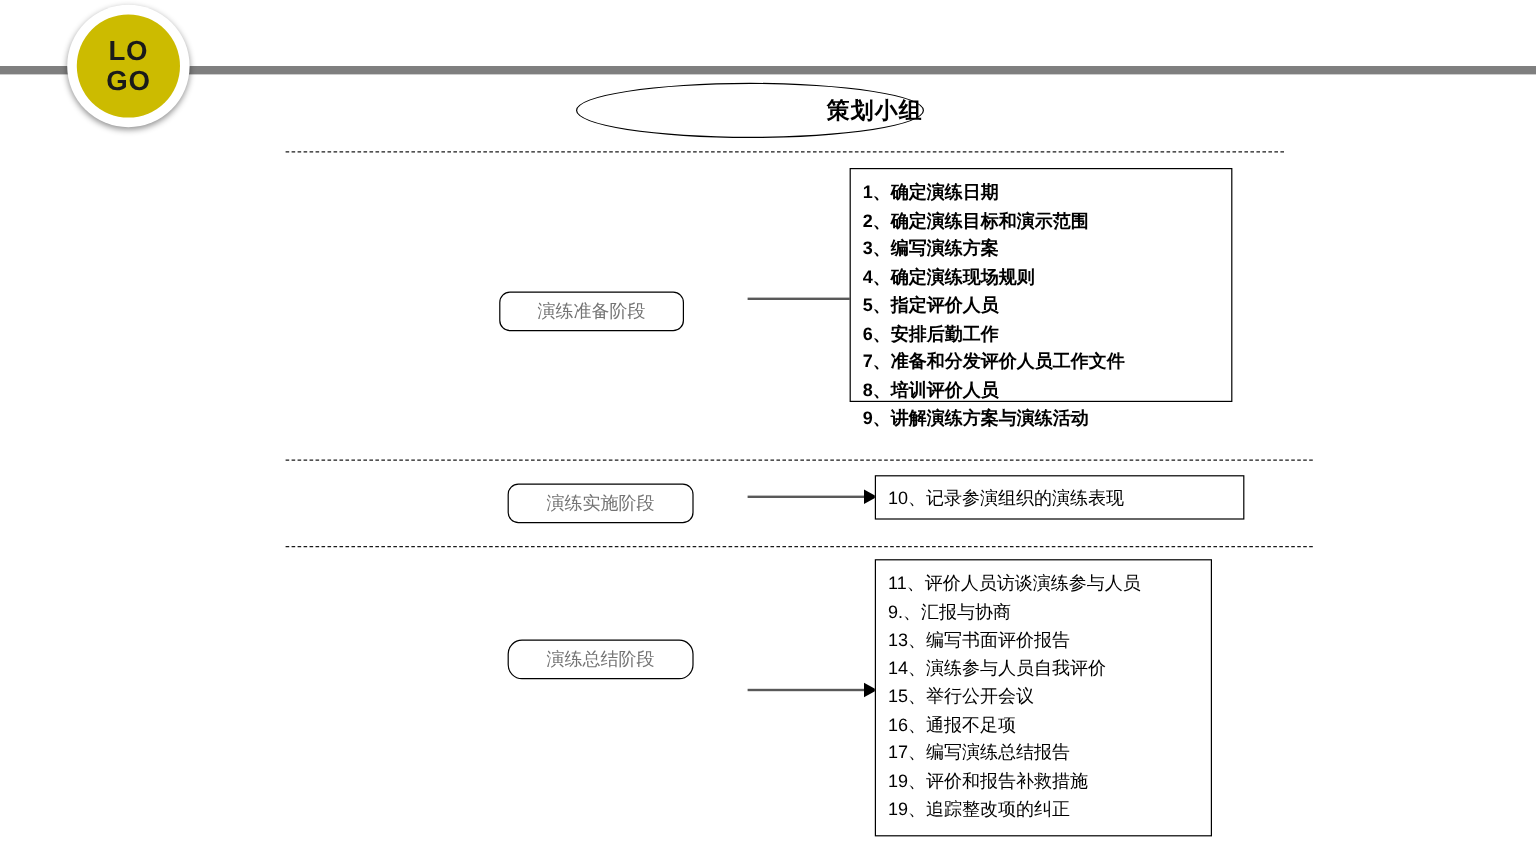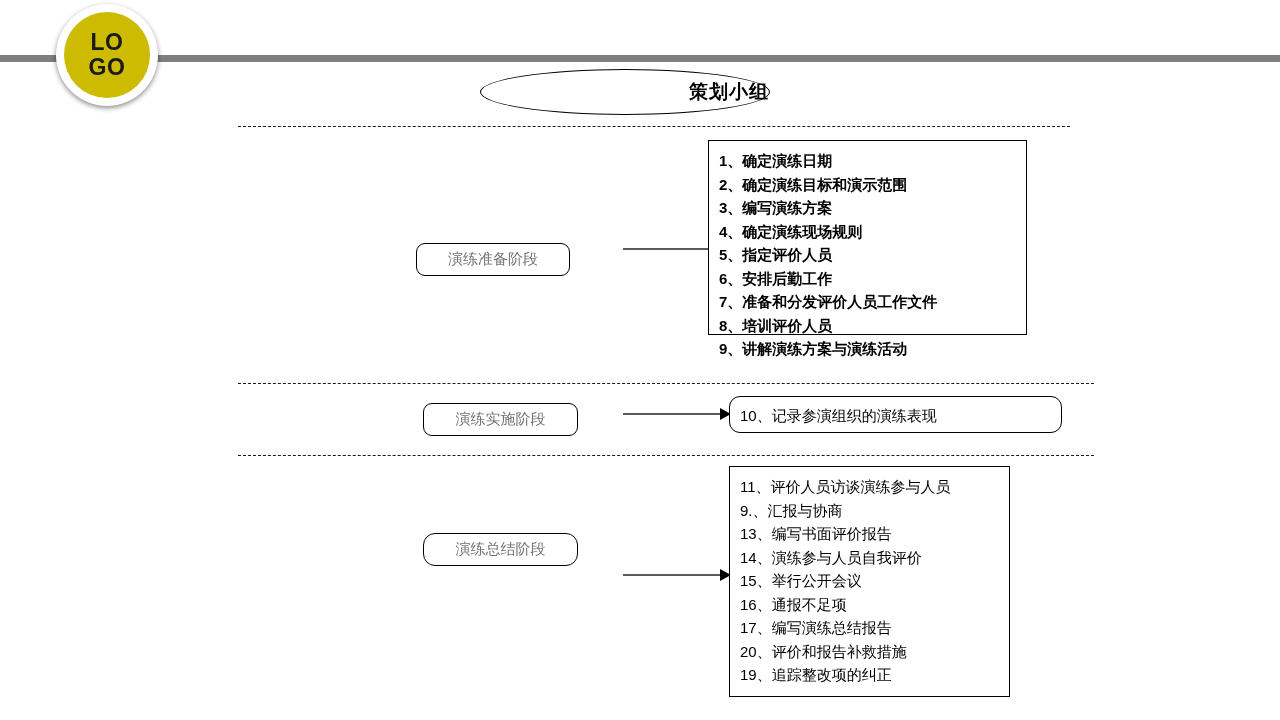--- a/index.html
+++ b/index.html
@@ -145,21 +145,21 @@
   .arrow.a3 .head  { left: 97px; }
 
   
   .box {
     position: absolute;
     border: 1.3px solid #000000;
     background: #ffffff;
     box-sizing: border-box;
   }
   .box.b1 { left: 708px; top: 140px; width: 319px; height: 195px; font-weight: bold; }
-  .box.b2 { left: 729px; top: 396px; width: 333px; height: 37px; border-radius: 11px; }
+  .box.b2 { left: 729px; top: 396px; width: 308px; height: 37px; }
   .box.b3 { left: 729px; top: 466px; width: 281px; height: 231px; }
 
   .box ul {
     list-style: none;
     margin: 0;
     padding: 8px 0 0 10px;
   }
   .box.b2 ul { padding-top: 7px; }
   .box li {
     font-size: 15px;
@@ -226,16 +226,16 @@
 </div>
 <div class="box b3">
   <ul>
       <li>11、评价人员访谈演练参与人员</li>
       <li>9.、汇报与协商</li>
       <li>13、编写书面评价报告</li>
       <li>14、演练参与人员自我评价</li>
       <li>15、举行公开会议</li>
       <li>16、通报不足项</li>
       <li>17、编写演练总结报告</li>
-      <li>20、评价和报告补救措施</li>
+      <li>19、评价和报告补救措施</li>
       <li>19、追踪整改项的纠正</li>
     </ul>
 </div>
 
 </body></html>

